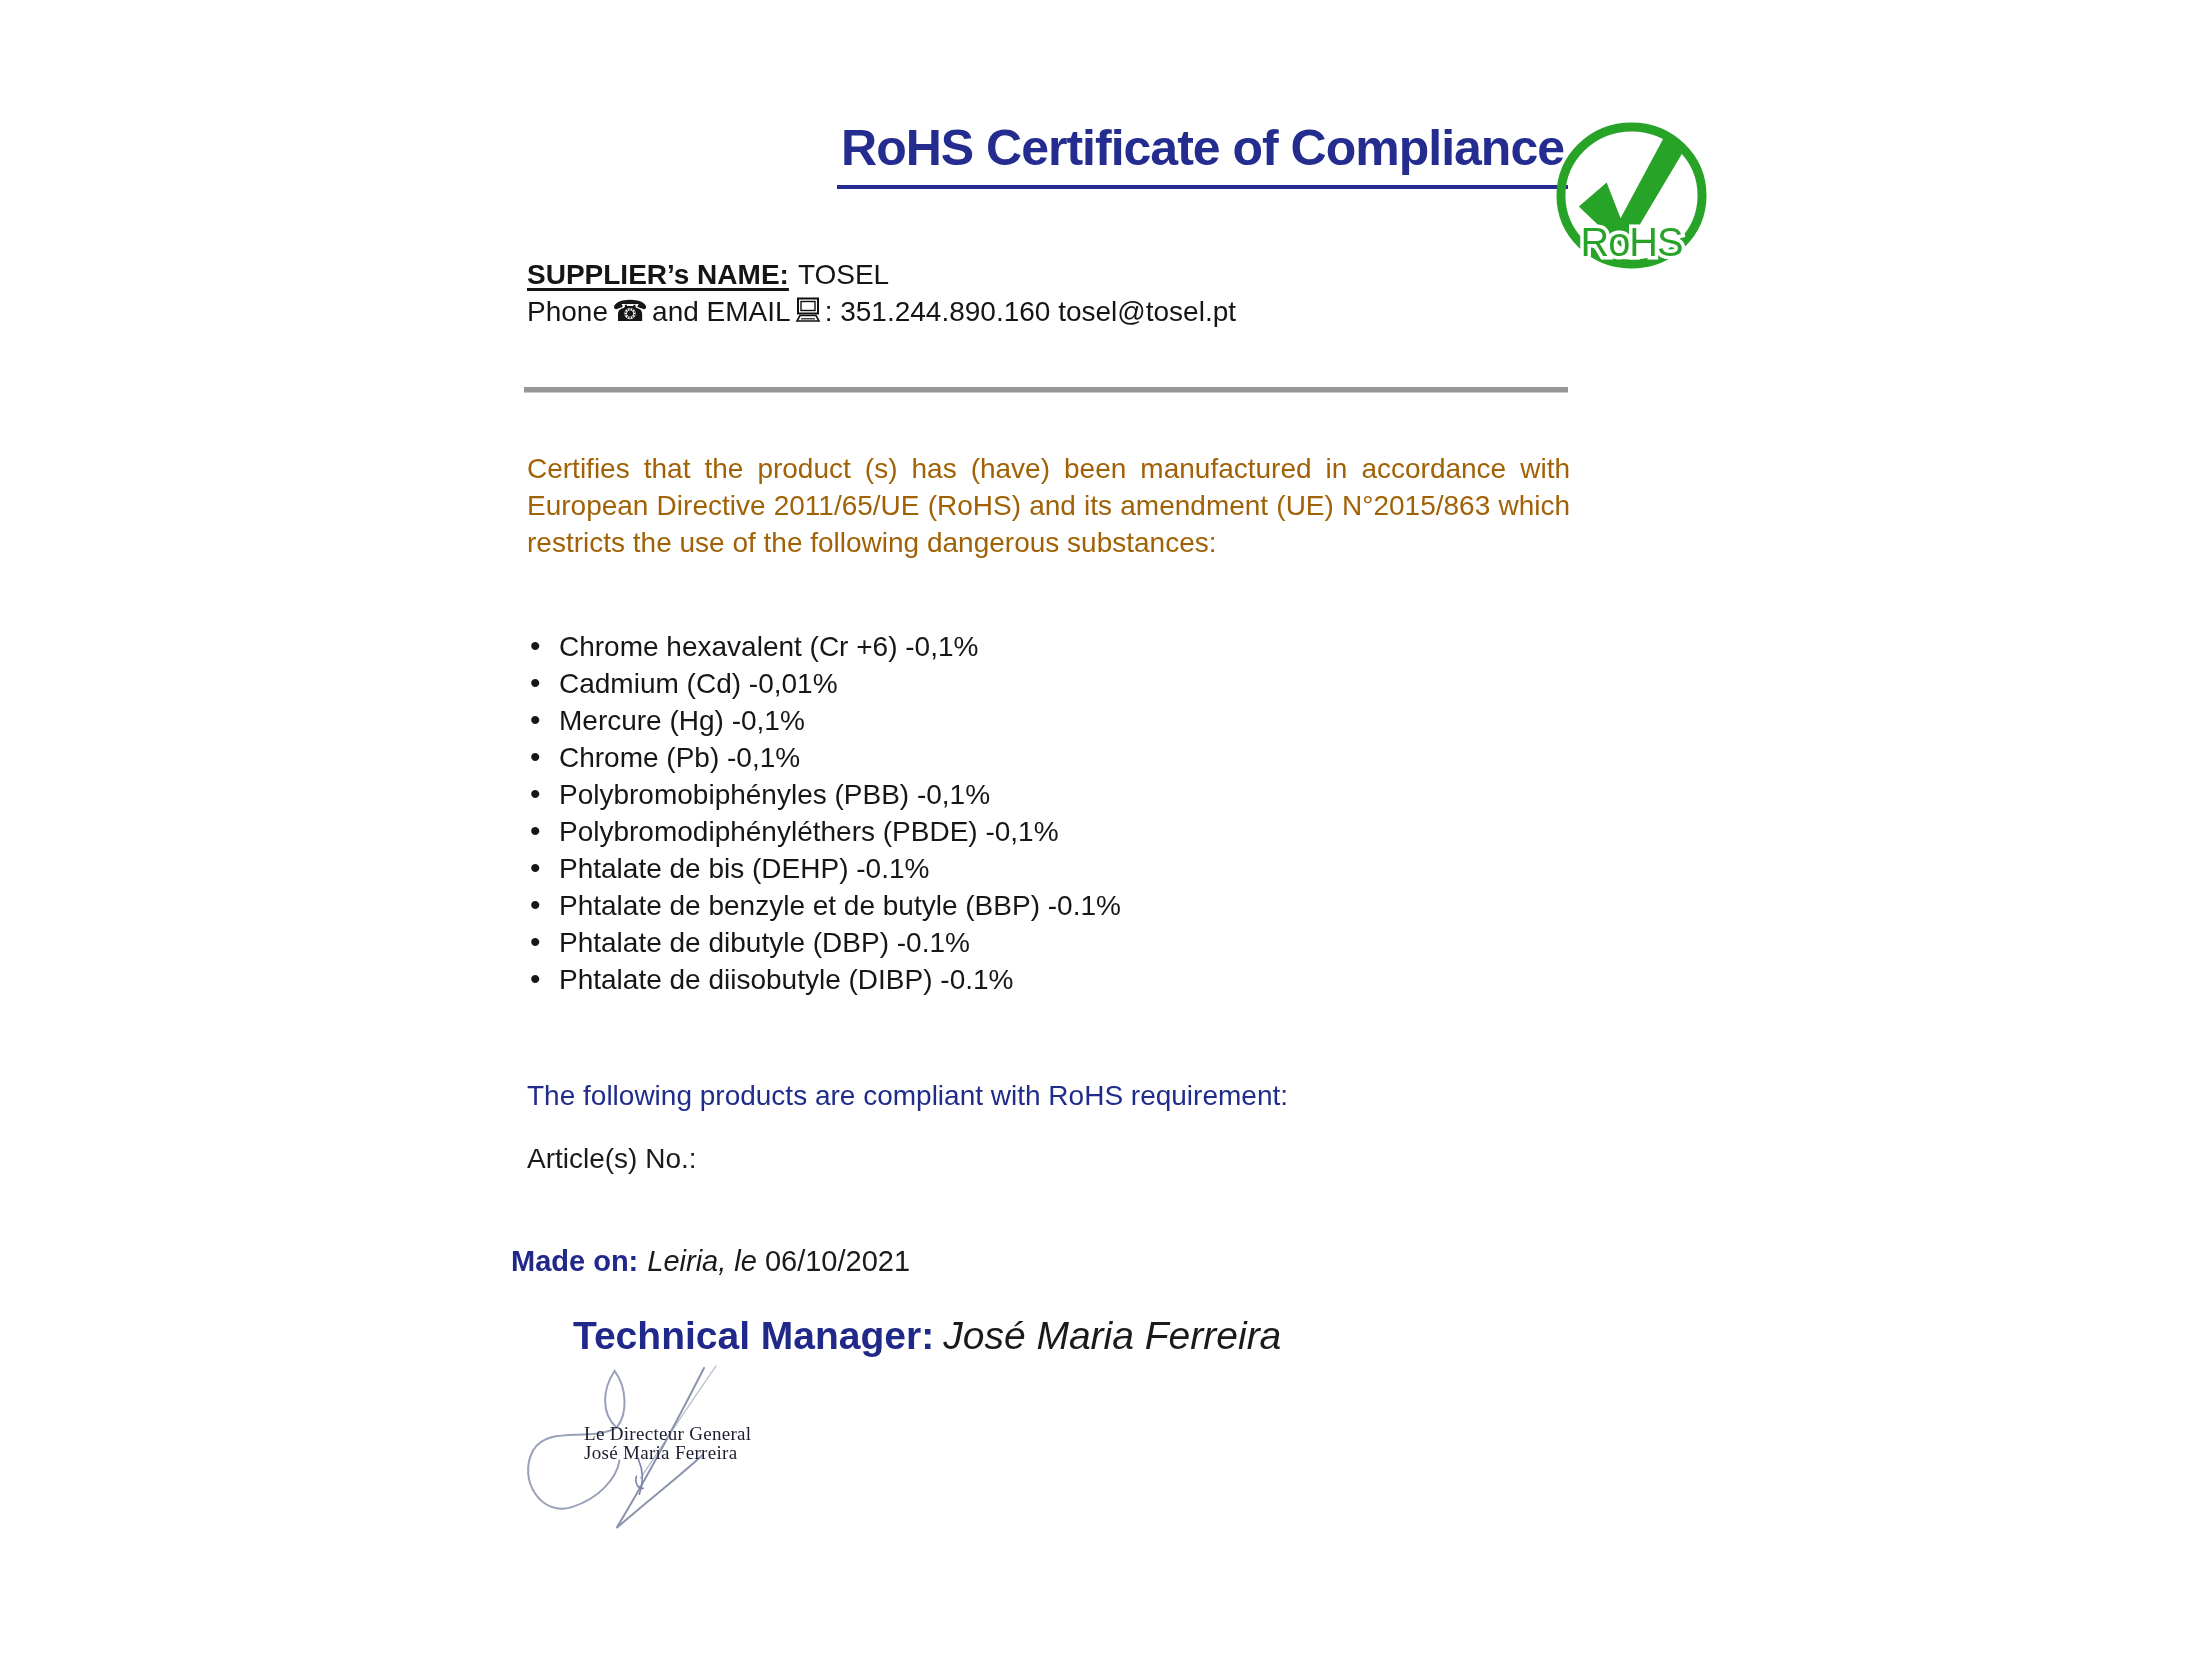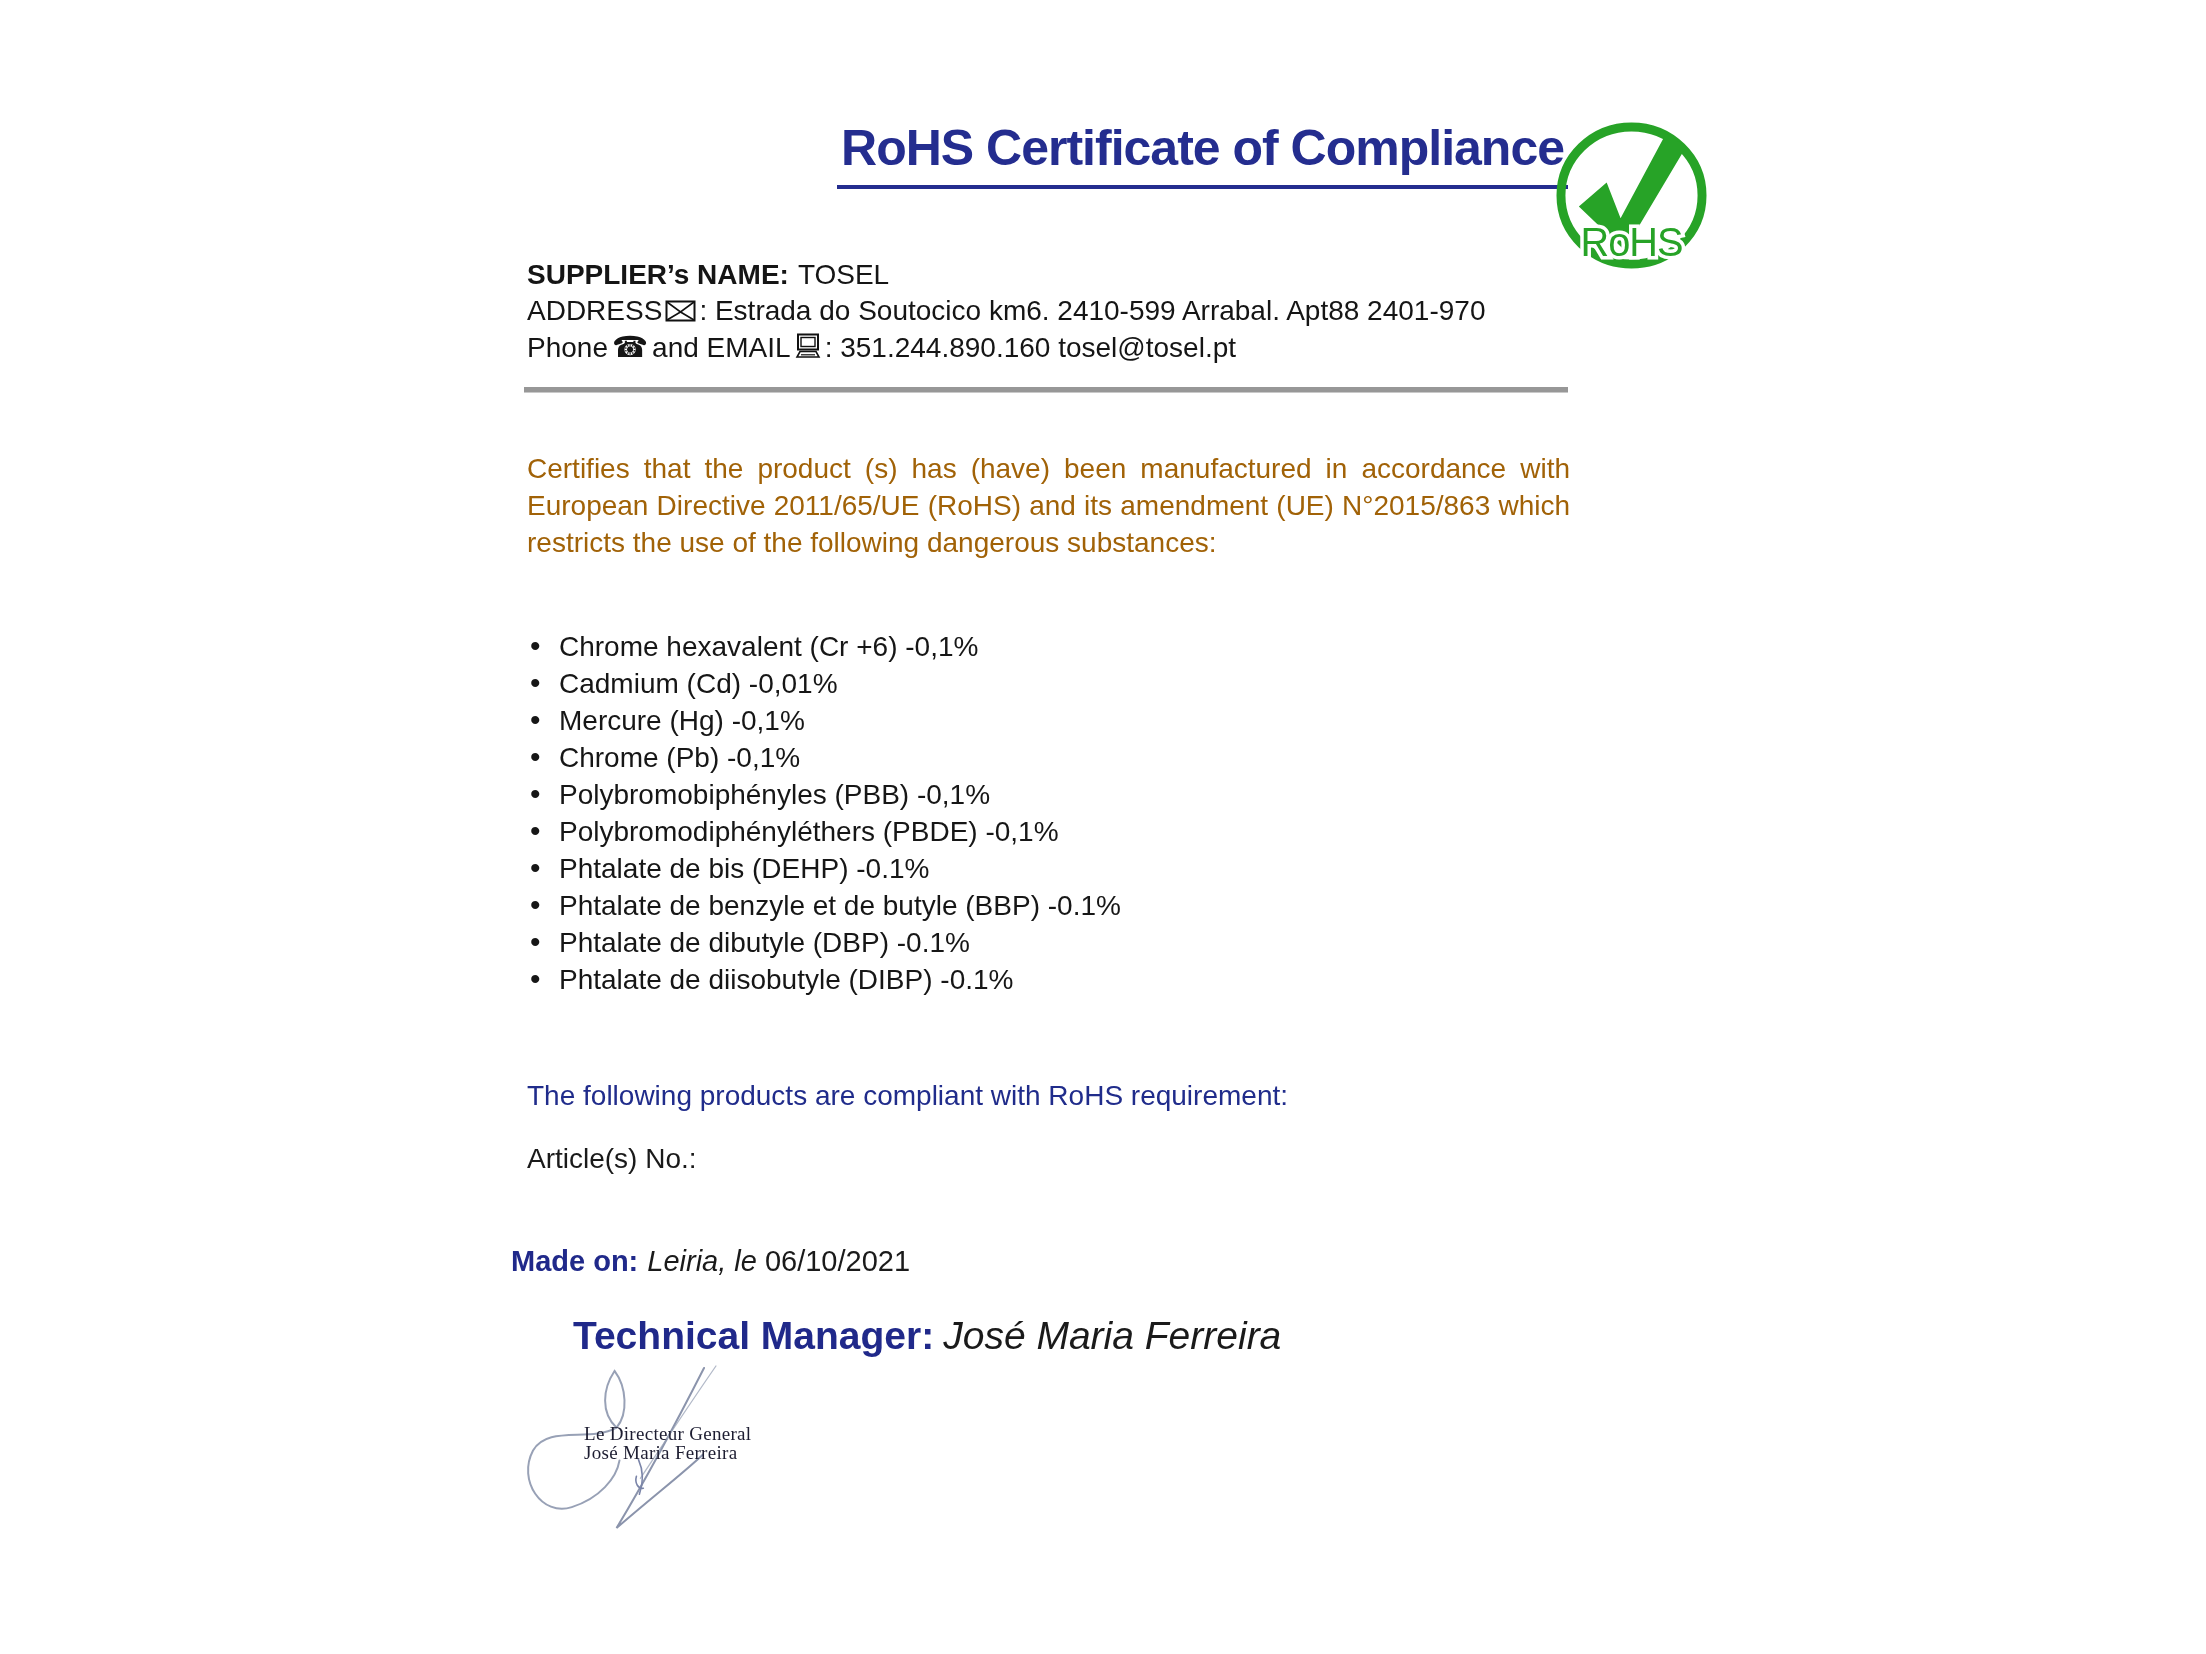--- a/index.html
+++ b/index.html
@@ -23,21 +23,21 @@
     border-bottom:4px solid #242d8f;
     padding:0 4px 9px 4px;
     line-height:1.1;
   }
 
   
   .logo{left:1553px;top:121px;width:157px;height:151px;}
 
   
   .supplier{left:527px;top:257px;font-size:28px;line-height:36px;color:#151515;}
-  .supplier .lbl-underline{font-weight:bold;text-underline-offset:4px;text-decoration-thickness:2.5px;text-align:right;}
+  .supplier .lbl-underline{font-weight:bold;text-decoration:underline;text-underline-offset:4px;text-decoration-thickness:2.5px;text-align:right;}
   .supplier .val{margin-left:9px;}
   .inline-icon{display:inline-block;vertical-align:-2px;margin:0 3px;}
   .phone-glyph{font-family:"DejaVu Sans", sans-serif;font-size:29px;margin:0 4px;}
 
   
   .rule{left:524px;top:387px;width:1044px;height:5px;background:#979797;border-bottom:1px solid #c9c9c9;}
 
   
   .certify{
     left:527px;top:450px;width:1043px;
@@ -81,26 +81,20 @@
   <ellipse cx="79" cy="75" rx="71" ry="69" fill="none" stroke="#27a327" stroke-width="9"></ellipse>
   <path d="M26,86 L54,62 L68,98 L114,12 L134,26 L72,130 Z" fill="#27a327"></path>
   <text x="79" y="136" text-anchor="middle" font-family="Liberation Sans, sans-serif" font-size="40" letter-spacing="-1" fill="#27a327" stroke="#ffffff" stroke-width="7" paint-order="stroke">RoHS</text>
 </svg>
 
 <div class="abs supplier">
   <div>
     <span class="lbl-underline">SUPPLIER’s NAME:</span><span class="val">TOSEL</span>
   </div>
   <div>
-    <span>ADDRESS</span><svg class="inline-icon" width="31" height="22" viewBox="0 0 31 22" aria-hidden="true">
-        <rect x="1.5" y="1.5" width="28" height="19" fill="none" stroke="#111" stroke-width="2"></rect>
-        <path d="M2,2 L15.5,12 L29,2 M2,20 L15.5,12 L29,20" fill="none" stroke="#111" stroke-width="1.6"></path>
-      </svg><span>: Estrada do Soutocico km6. 2410-599 Arrabal. Apt88 2401-970</span>
-  </div>
-  <div>
     <span>Phone</span><span class="phone-glyph">☎</span><span>and EMAIL</span><svg class="inline-icon" width="28" height="26" viewBox="0 0 28 26" aria-hidden="true">
         <rect x="4" y="1.5" width="20" height="15" fill="none" stroke="#111" stroke-width="2"></rect>
         <rect x="7" y="4.5" width="14" height="9" fill="none" stroke="#111" stroke-width="1.4"></rect>
         <path d="M3,24 L25,24 L22,18.5 L6,18.5 Z" fill="none" stroke="#111" stroke-width="1.6"></path>
         <path d="M7,21.8 L21,21.8" stroke="#111" stroke-width="1.2"></path>
       </svg><span>: 351.244.890.160 tosel@tosel.pt</span>
   </div>
 </div>
 
 <div class="abs rule"></div>

